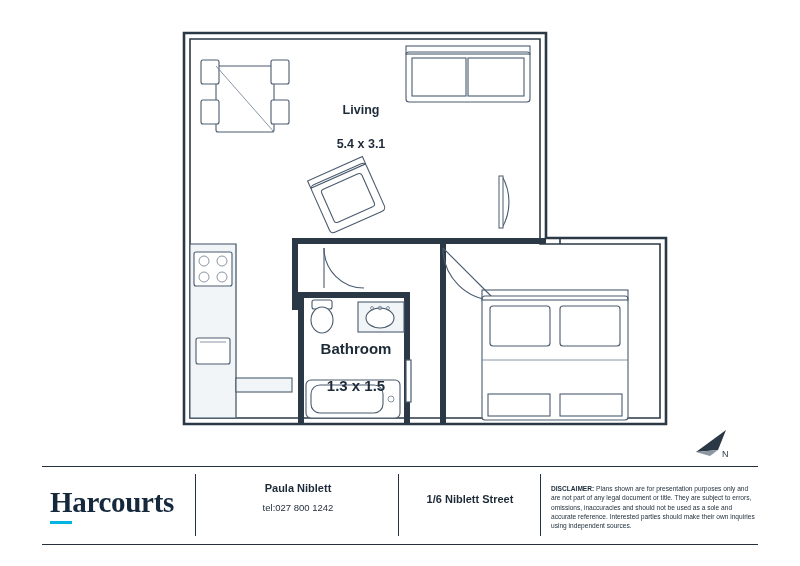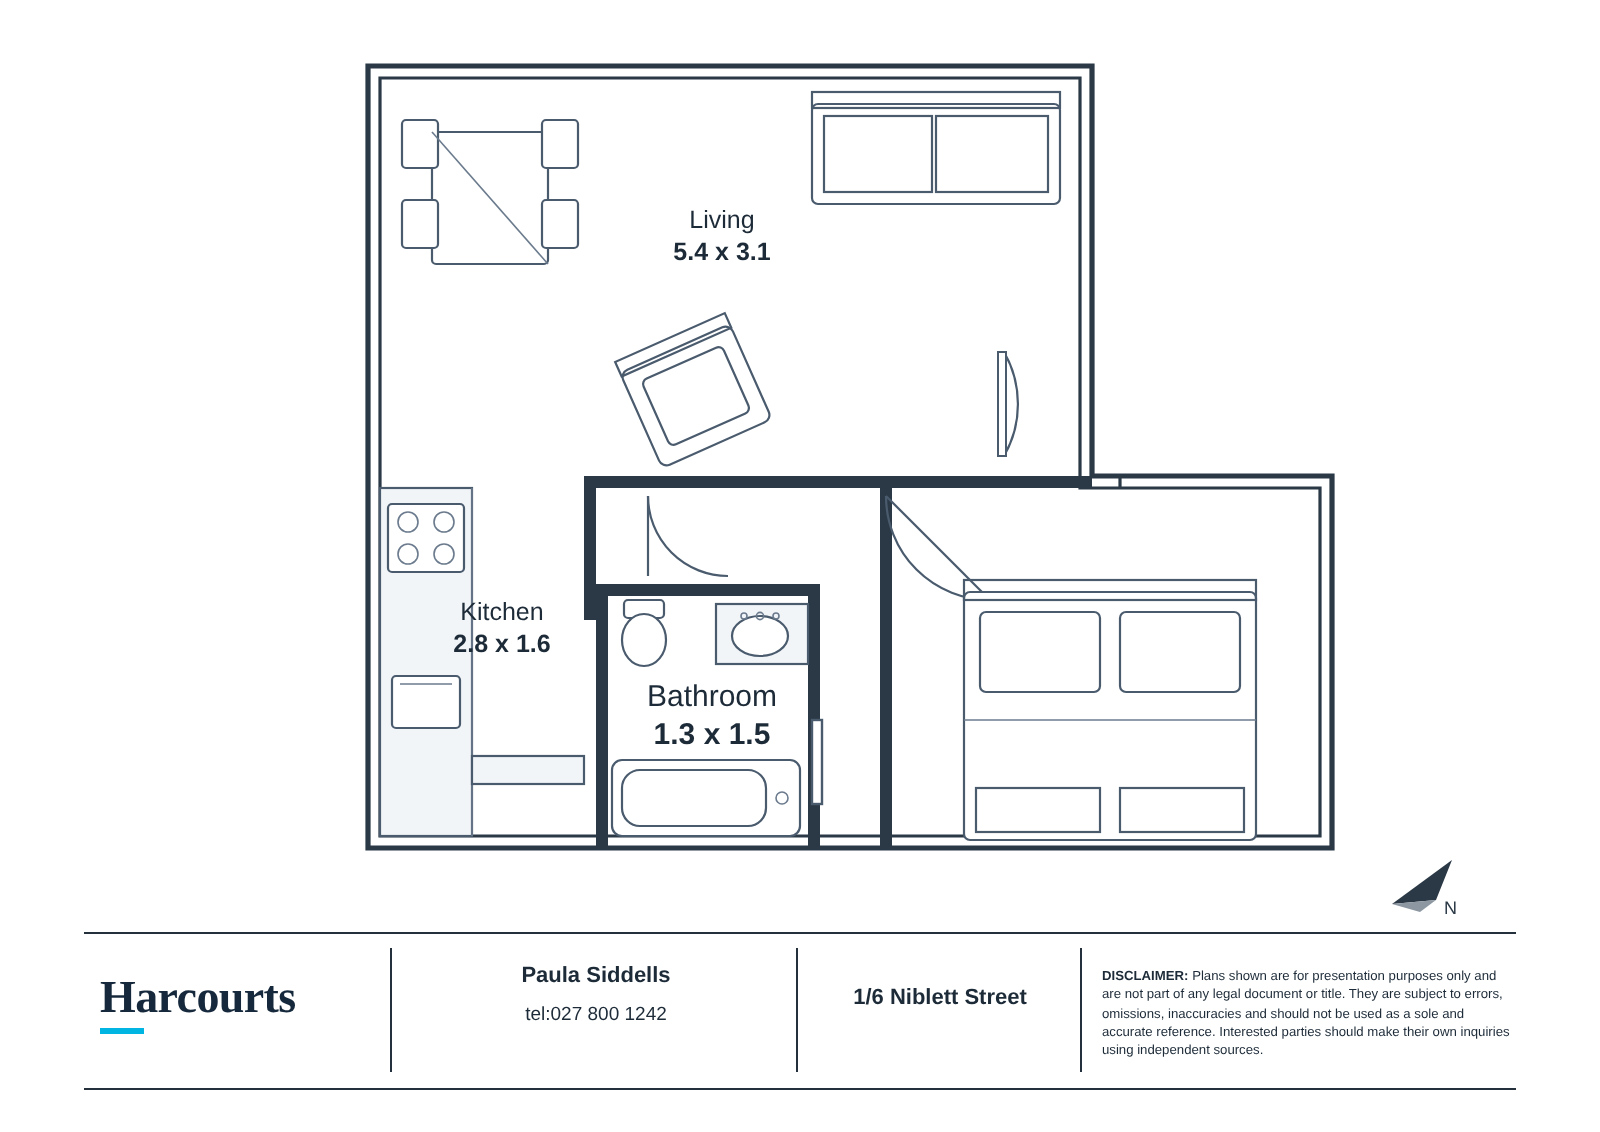--- a/index.html
+++ b/index.html
@@ -34,22 +34,22 @@
   #plan svg { display: block; }
 
   .room-label {
     position: absolute;
     text-align: center;
     font-family: "Liberation Sans", sans-serif;
     color: #1d2b38;
     line-height: 1.25;
     white-space: nowrap;
   }
-  .room-label .name { font-weight: normal; }
-  .room-label .dims { font-weight: bold; }
+  .room-label .name { font-weight: bold; }
+  .room-label .dims { font-weight: bold; margin-top: 18px; }
 
   #label-living { left: 306px; top: 103px; width: 110px; font-size: 12.5px; }
   #label-kitchen { left: 196px; top: 299px; width: 110px; font-size: 12.5px; }
   #label-bathroom { left: 311px; top: 340px; width: 90px; font-size: 15px; }
   #label-bedroom { left: 472px; top: 330px; width: 120px; font-size: 12.5px; }
 
   
   #footer {
     position: absolute;
     left: 0;
@@ -86,21 +86,21 @@
 
   #brand {
     position: absolute;
     left: 50px;
     top: 20px;
     width: 140px;
   }
   #brand-word {
     font-family: "Liberation Serif", serif;
     font-weight: bold;
-    font-size: 23px;
+    font-size: 29px;
     color: #16293c;
     letter-spacing: -0.3px;
   }
   #brand-underline {
     margin-top: 2px;
     width: 22px;
     height: 3px;
     background: #00b5e2;
   }
 
@@ -280,24 +280,20 @@
 
       <g>
         <line class="wall-thin" x1="560" y1="238" x2="560" y2="244"></line>
       </g>
     </svg>
 
     <div class="room-label" id="label-living">
       <div class="name">Living</div>
       <div class="dims">5.4 x 3.1</div>
     </div>
-    <div class="room-label" id="label-kitchen">
-      <div class="name">Kitchen</div>
-      <div class="dims">2.8 x 1.6</div>
-    </div>
     <div class="room-label" id="label-bathroom">
       <div class="name">Bathroom</div>
       <div class="dims">1.3 x 1.5</div>
     </div>
 
     <div id="compass">
       <svg width="42" height="34" viewBox="0 0 42 34" xmlns="http://www.w3.org/2000/svg">
         <polygon points="4,26 34,4 26,24" fill="#2b3946"></polygon>
         <polygon points="4,26 26,24 18,30" fill="#8c97a2"></polygon>
         <text x="30" y="31" font-family="Liberation Sans, sans-serif" font-size="9" fill="#2b3946">N</text>
@@ -311,21 +307,21 @@
     <div class="vdiv" id="vdiv1"></div>
     <div class="vdiv" id="vdiv2"></div>
     <div class="vdiv" id="vdiv3"></div>
 
     <div id="brand">
       <div id="brand-word">Harcourts</div>
       <div id="brand-underline"></div>
     </div>
 
     <div id="agent">
-      <div class="agent-name">Paula Siddells</div>
+      <div class="agent-name">Paula Niblett</div>
       <div class="agent-line">tel:027 800 1242</div>
     </div>
 
     <div id="address">
       <div class="addr-line">1/6 Niblett Street</div>
     </div>
 
     <div id="disclaimer">
       <b>DISCLAIMER:</b><span> Plans shown are for presentation purposes only and are not part of any legal document or title. They are subject to errors, omissions, inaccuracies and should not be used as a sole and accurate reference. Interested parties should make their own inquiries using independent sources.</span>
     </div>

